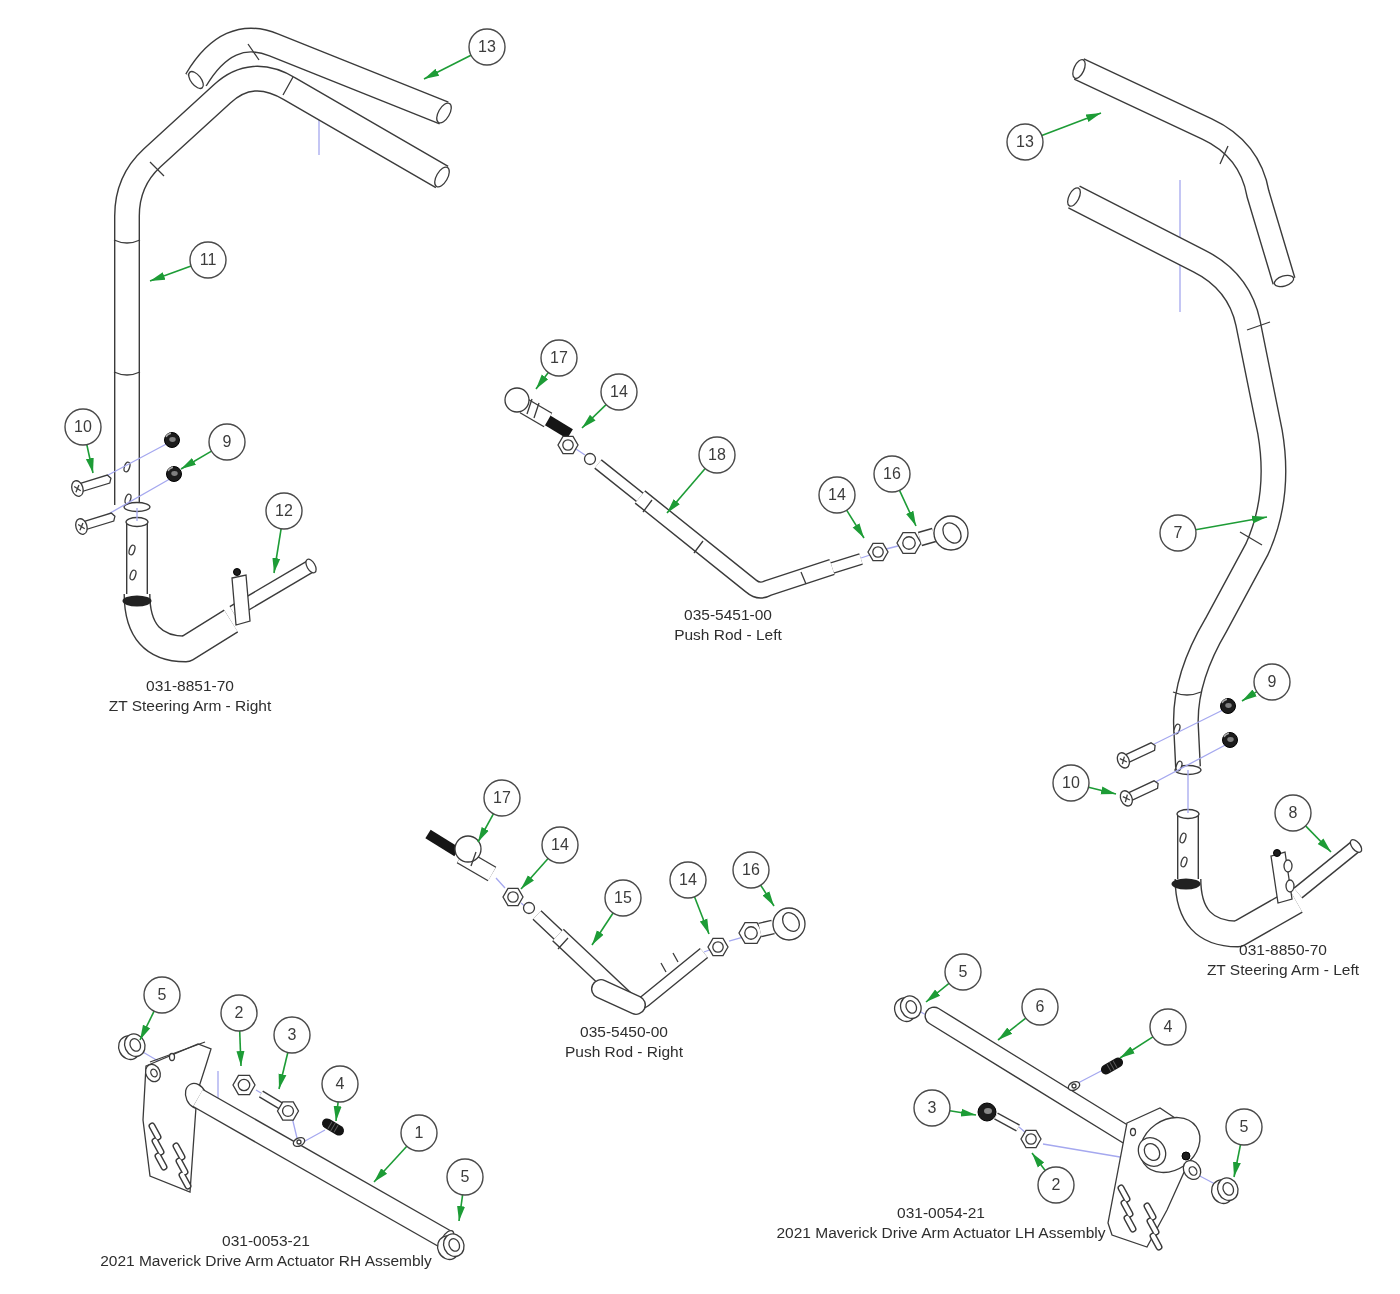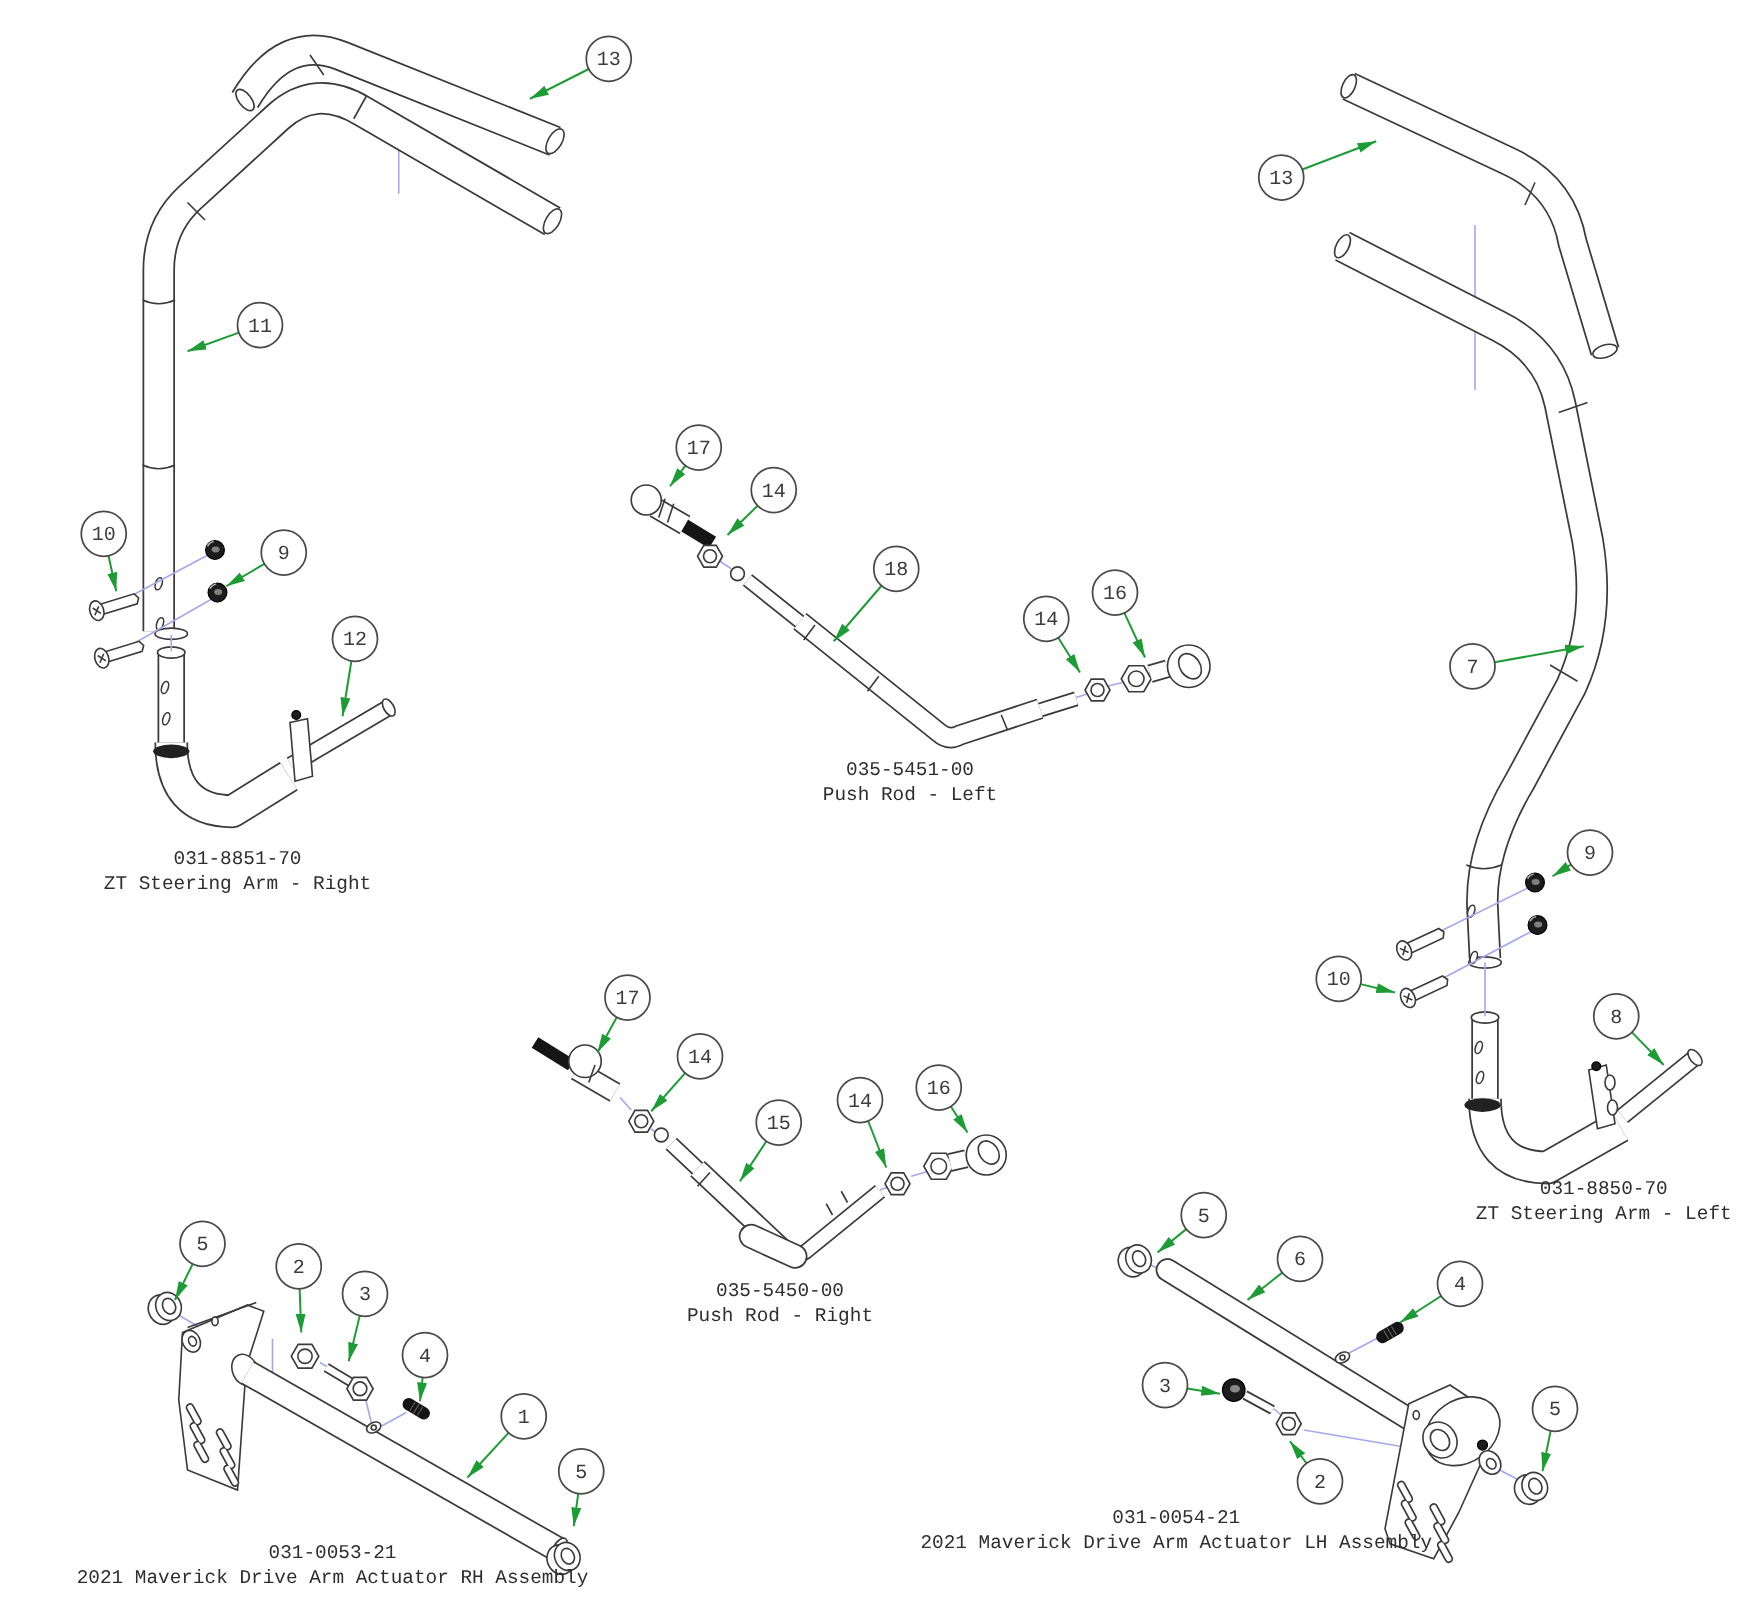--- a/index.html
+++ b/index.html
@@ -1,17 +1,17 @@
 <!DOCTYPE html>
 <html><head>
 <meta charset="utf-8">
 <style>
   html,body{margin:0;padding:0;background:#ffffff;}
   .page{position:relative;width:1400px;height:1294px;background:#fff;overflow:hidden;
-        font-family:Liberation Mono, monospace;}
+        font-family:Liberation Sans, sans-serif;}
   svg{display:block;}
   .thin{fill:none;stroke:#3b3b3b;stroke-width:1.3;}
   .fillw{fill:#ffffff;stroke:#3b3b3b;stroke-width:1.3;}
   .dark{fill:#1c1c1c;stroke:#000;stroke-width:1;}
   .blue{fill:none;stroke:#a5a8ef;stroke-width:1.3;}
   .tube-out{stroke:#3b3b3b;fill:none;stroke-linejoin:round;}
   .tube-in{stroke:#ffffff;fill:none;stroke-linejoin:round;}
   .rnd{stroke-linecap:round;}
   .blk{stroke:#151515;fill:none;}
   .leader{stroke:#1d9c36;stroke-width:1.6;fill:none;}

